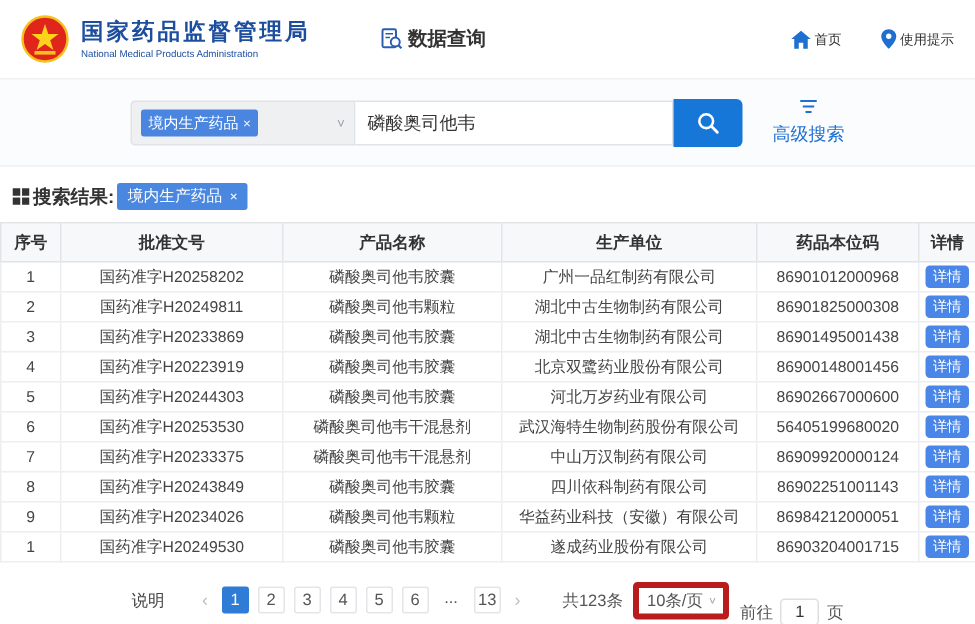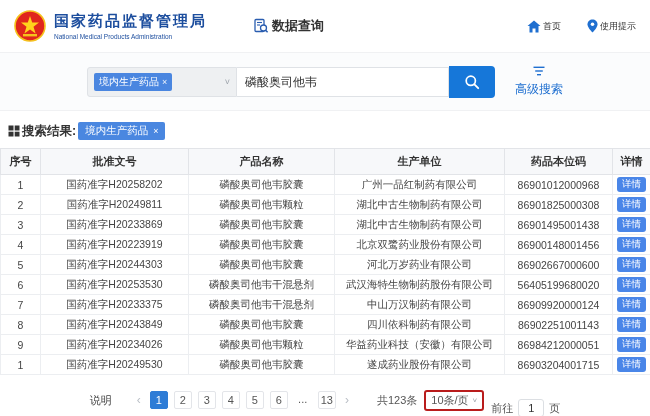--- a/index.html
+++ b/index.html
@@ -56,21 +56,21 @@
   .pager { display:flex; align-items:center; justify-content:center; gap:7px;
     padding:8px 0 6px; font-size:11px; color:#555; }
   .note-link { color:#444; margin-right:16px; cursor:pointer; }
   .pg-arrow { color:#b9bec5; font-size:12px; cursor:pointer; padding:0 2px; }
   .page-num { min-width:18px; height:18px; line-height:16px; text-align:center;
     border:1px solid #e3e5e9; border-radius:2px; background:#fff; color:#555;
     display:inline-block; cursor:pointer; padding:0 2px; }
   .page-num.active { background:#2e7cd6; border-color:#2e7cd6; color:#fff; }
   .page-num.dots { border:none; background:transparent; cursor:default; }
   .total-txt { margin-left:19px; }
-  .size-select { border:2px solid #b91c1c; border-radius:3px; background:#fff;
+  .size-select { border:4px solid #b91c1c; border-radius:3px; background:#fff;
     padding:1px 5px; display:flex; align-items:center; gap:4px; cursor:pointer; }
   .size-select .chev { color:#9aa0a8; font-size:8px; }
   .goto { display:flex; align-items:center; gap:5px;margin-top:16px; }
   .goto-input { width:26px; height:18px; border:1px solid #dcdfe3; border-radius:3px;
     text-align:center; font-size:11px; color:#333; outline:none; }
 
   
   .footer-strip { height:18px; overflow:hidden; white-space:nowrap; color:#dfe3e8;
     font-size:9px; letter-spacing:3px; padding-left:6px; user-select:none; }
 </style>

